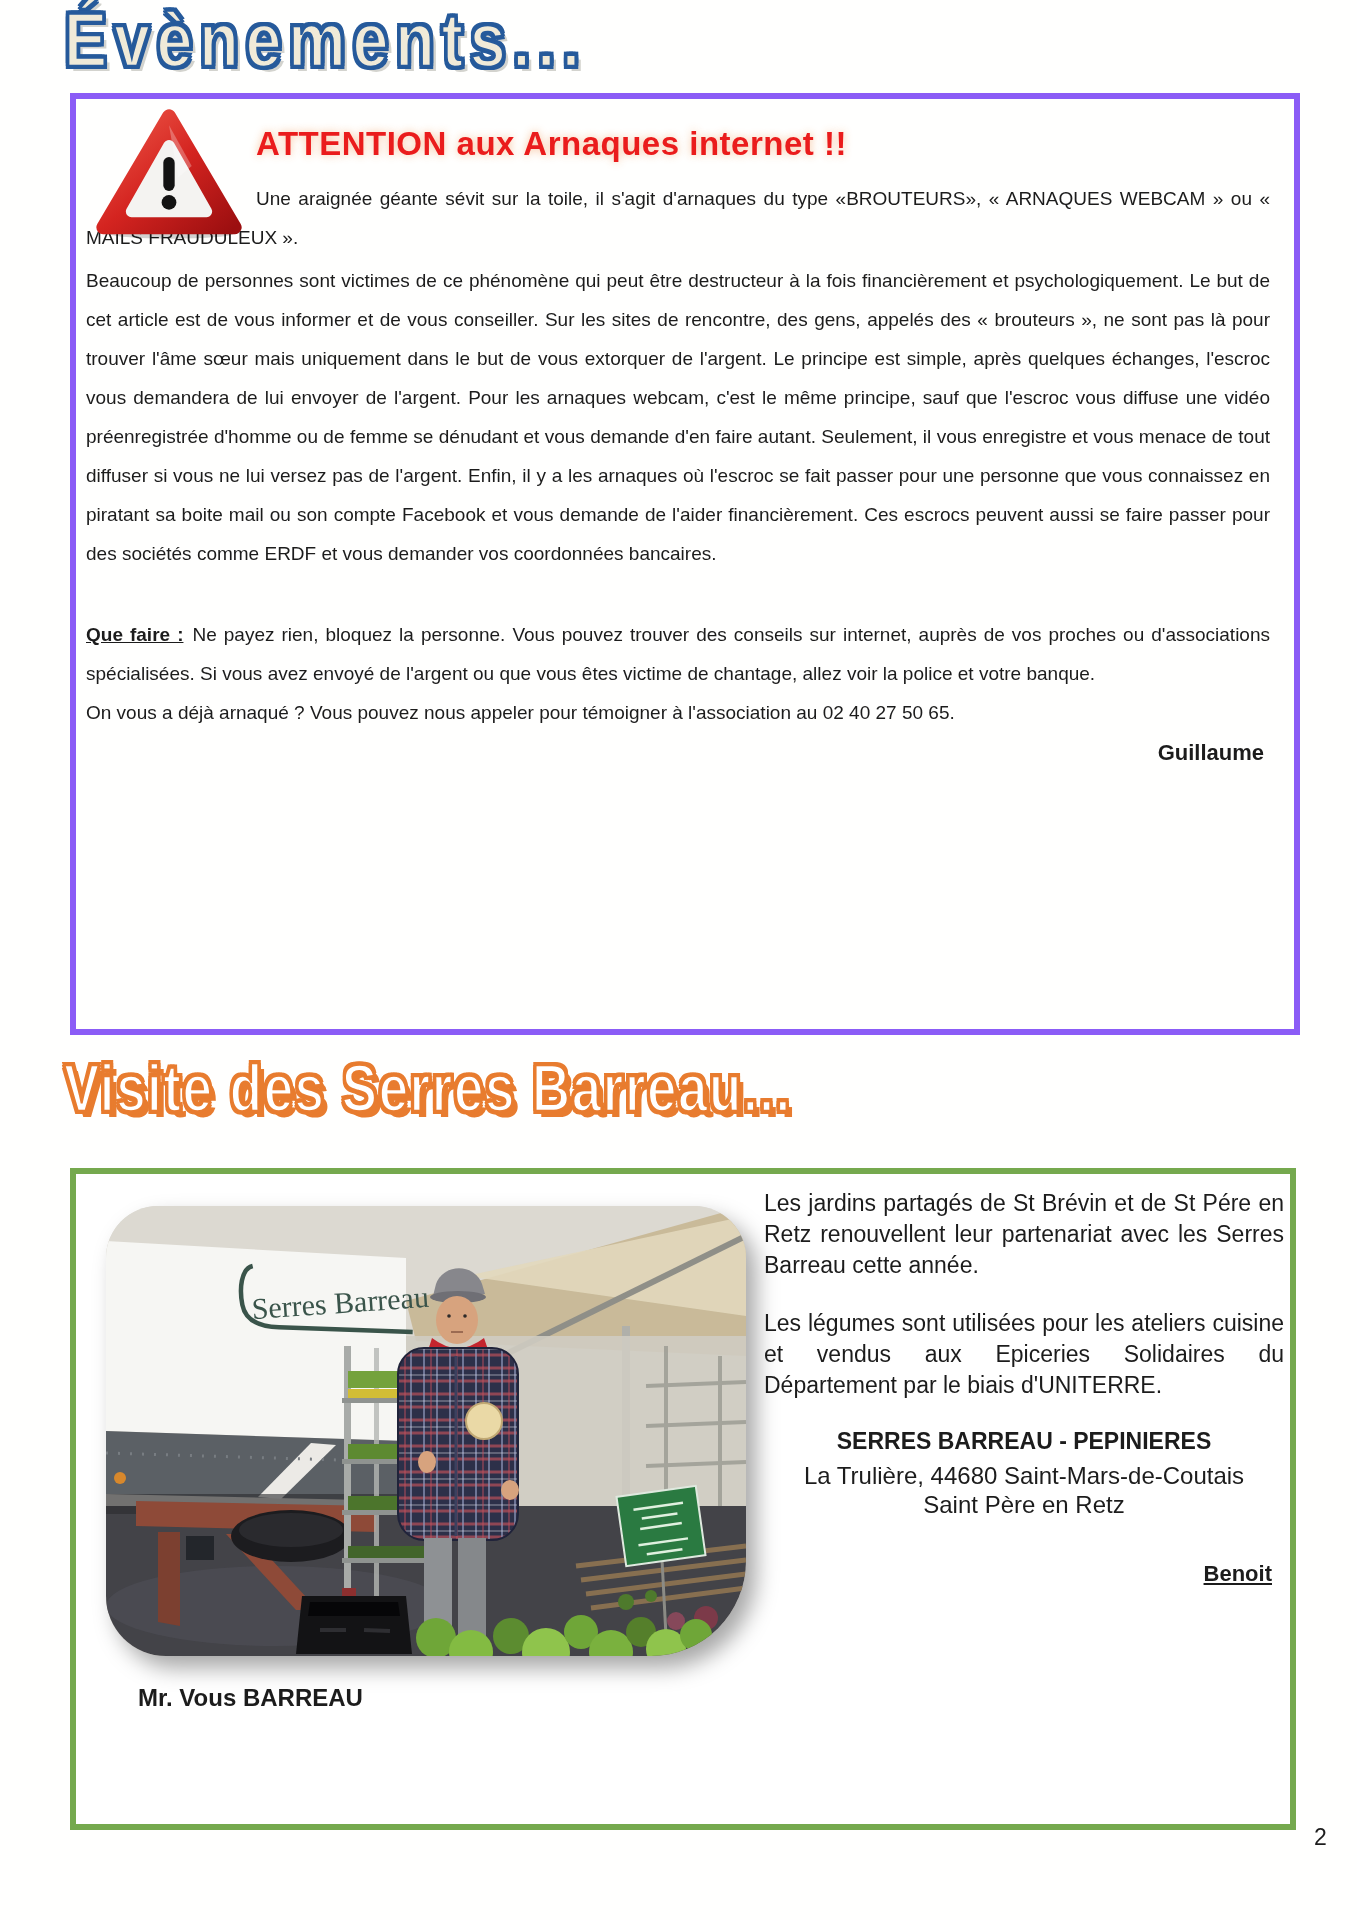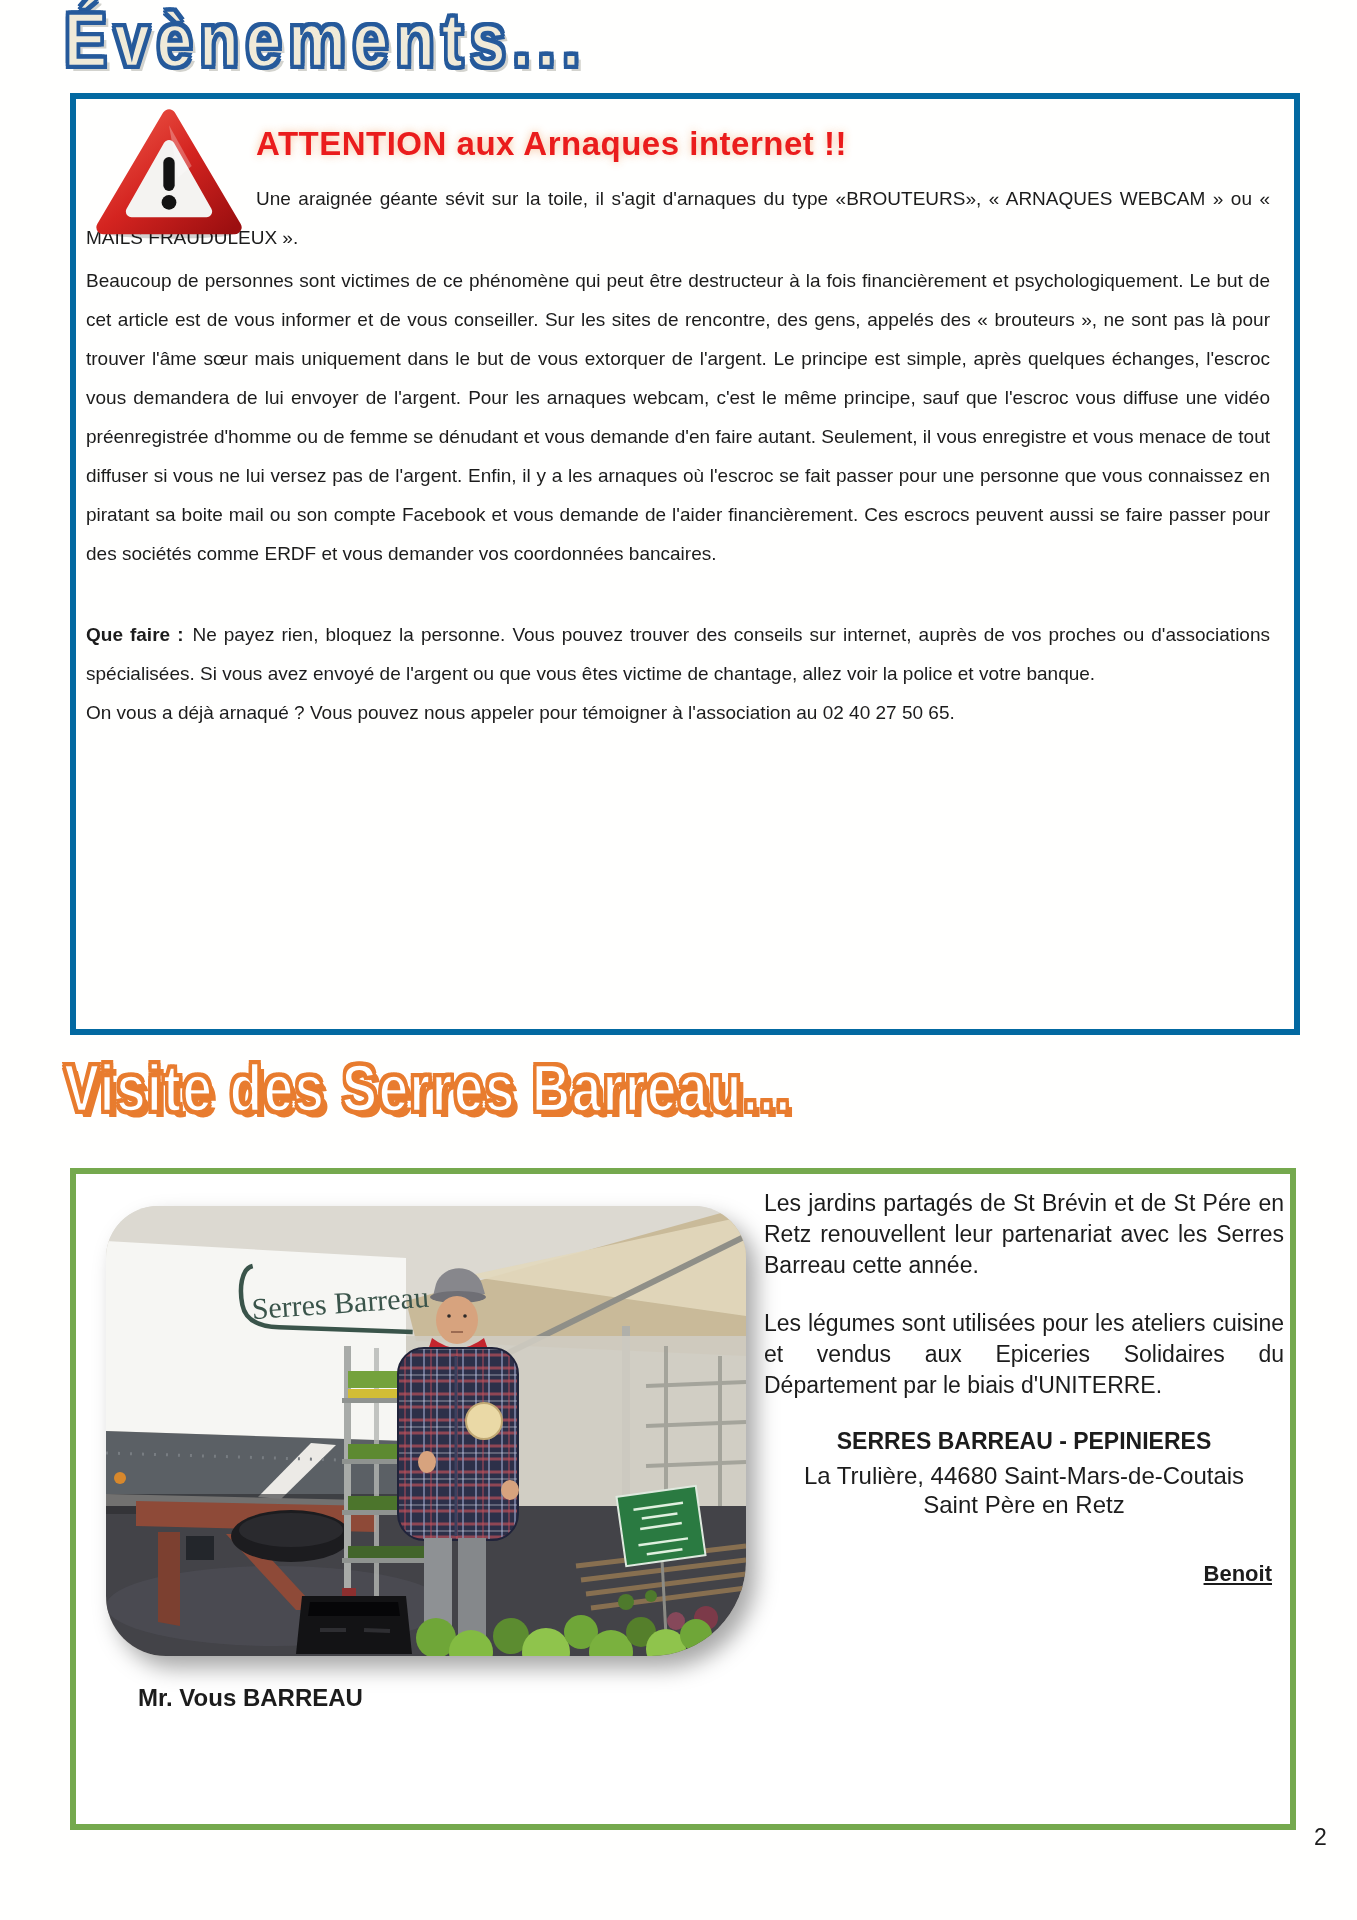--- a/index.html
+++ b/index.html
@@ -32,34 +32,34 @@
       -3px -3px 0 #e87c2f, 3px -3px 0 #e87c2f, -3px 3px 0 #e87c2f, 3px 3px 0 #e87c2f,
       0 -3px 0 #e87c2f, 0 3px 0 #e87c2f, -3px 0 0 #e87c2f, 3px 0 0 #e87c2f,
       7px 6px 0 #e87c2f;
     transform:scaleX(0.80); transform-origin:left top;
     white-space:nowrap;
   }
 
   
   .scam-box {
     position:absolute; left:70px; top:93px; width:1230px; height:942px;
-    box-sizing:border-box; border:6px solid #0369a1; background:#fffffe;
+    box-sizing:border-box; border:6px solid #8b5cf6; background:#fffffe;
     padding:4px 24px 8px 10px; overflow:hidden;
   }
   .tri-wrap { float:left; width:170px; height:112px; position:relative; }
   .tri-wrap svg { position:absolute; left:8px; top:4px; }
   .scam-heading {
     font-size:33px; font-weight:bold; color:#ea1c1c;
     margin:0 0 16px 0; padding:22px 0 0 16px; letter-spacing:0.5px;
     text-shadow:0 0 8px rgba(238,122,40,0.45);
   }
   .scam-text { font-size:19px; line-height:39px; text-align:justify; margin:0; }
   .scam-body { margin-top:4px; }
   .advice    { margin-top:42px; }
-  .qf { font-weight:bold; margin-right:9px; }
+  .qf { font-weight:bold; text-decoration:underline; margin-right:9px; }
   .scam-author { text-align:right; font-weight:bold; font-size:22px; margin:8px 6px 0 0; }
 
   
   .visit-box {
     position:absolute; left:70px; top:1168px; width:1226px; height:662px;
     box-sizing:border-box; border:6px solid #75a94e; background:#ffffff;
   }
   .photo {
     position:absolute; left:30px; top:32px; width:640px; height:450px; margin:0;
     border-radius:52px 52px 95px 60px; overflow:hidden;
@@ -99,20 +99,21 @@
         <polygon points="66,16 86,52 74,62" fill="#ffffff" opacity="0.28"></polygon>
         <rect x="61" y="44" width="10" height="30" rx="5" fill="#131313"></rect>
         <circle cx="66" cy="84" r="6.5" fill="#131313"></circle>
       </svg>
     </div>
     <h2 class="scam-heading">ATTENTION aux Arnaques internet !!</h2>
     <p class="scam-text scam-intro">Une araignée géante sévit sur la toile, il s'agit d'arnaques du type «BROUTEURS», « ARNAQUES WEBCAM » ou « MAILS FRAUDULEUX ».</p>
     <p class="scam-text scam-body">Beaucoup de personnes sont victimes de ce phénomène qui peut être destructeur à la fois financièrement et psychologiquement. Le but de cet article est de vous informer et de vous conseiller. Sur les sites de rencontre, des gens, appelés des « brouteurs », ne sont pas là pour trouver l'âme sœur mais uniquement dans le but de vous extorquer de l'argent. Le principe est simple, après quelques échanges, l'escroc vous demandera de lui envoyer de l'argent. Pour les arnaques webcam, c'est le même principe, sauf que l'escroc vous diffuse une vidéo préenregistrée d'homme ou de femme se dénudant et vous demande d'en faire autant. Seulement, il vous enregistre et vous menace de tout diffuser si vous ne lui versez pas de l'argent. Enfin, il y a les arnaques où l'escroc se fait passer pour une personne que vous connaissez en piratant sa boite mail ou son compte Facebook et vous demande de l'aider financièrement. Ces escrocs peuvent aussi se faire passer pour des sociétés comme ERDF et vous demander vos coordonnées bancaires.</p>
     <p class="scam-text advice"><span class="qf">Que faire :</span><span>Ne payez rien, bloquez la personne. Vous pouvez trouver des conseils sur internet, auprès de vos proches ou d'associations spécialisées. Si vous avez envoyé de l'argent ou que vous êtes victime de chantage, allez voir la police et votre banque.</span></p>
     <p class="scam-text cta">On vous a déjà arnaqué ? Vous pouvez nous appeler pour témoigner à l'association au 02 40 27 50 65.</p>
+    <p class="scam-author">Guillaume</p>
   </section>
 
   <h1 class="wordart-visit">Visite des Serres Barreau...</h1>
 
   <section class="visit-box">
 
     <figure class="photo">
       <svg viewBox="0 0 640 450" preserveAspectRatio="none">
         <defs>
           <pattern id="plaid" width="26" height="26" patternUnits="userSpaceOnUse">

